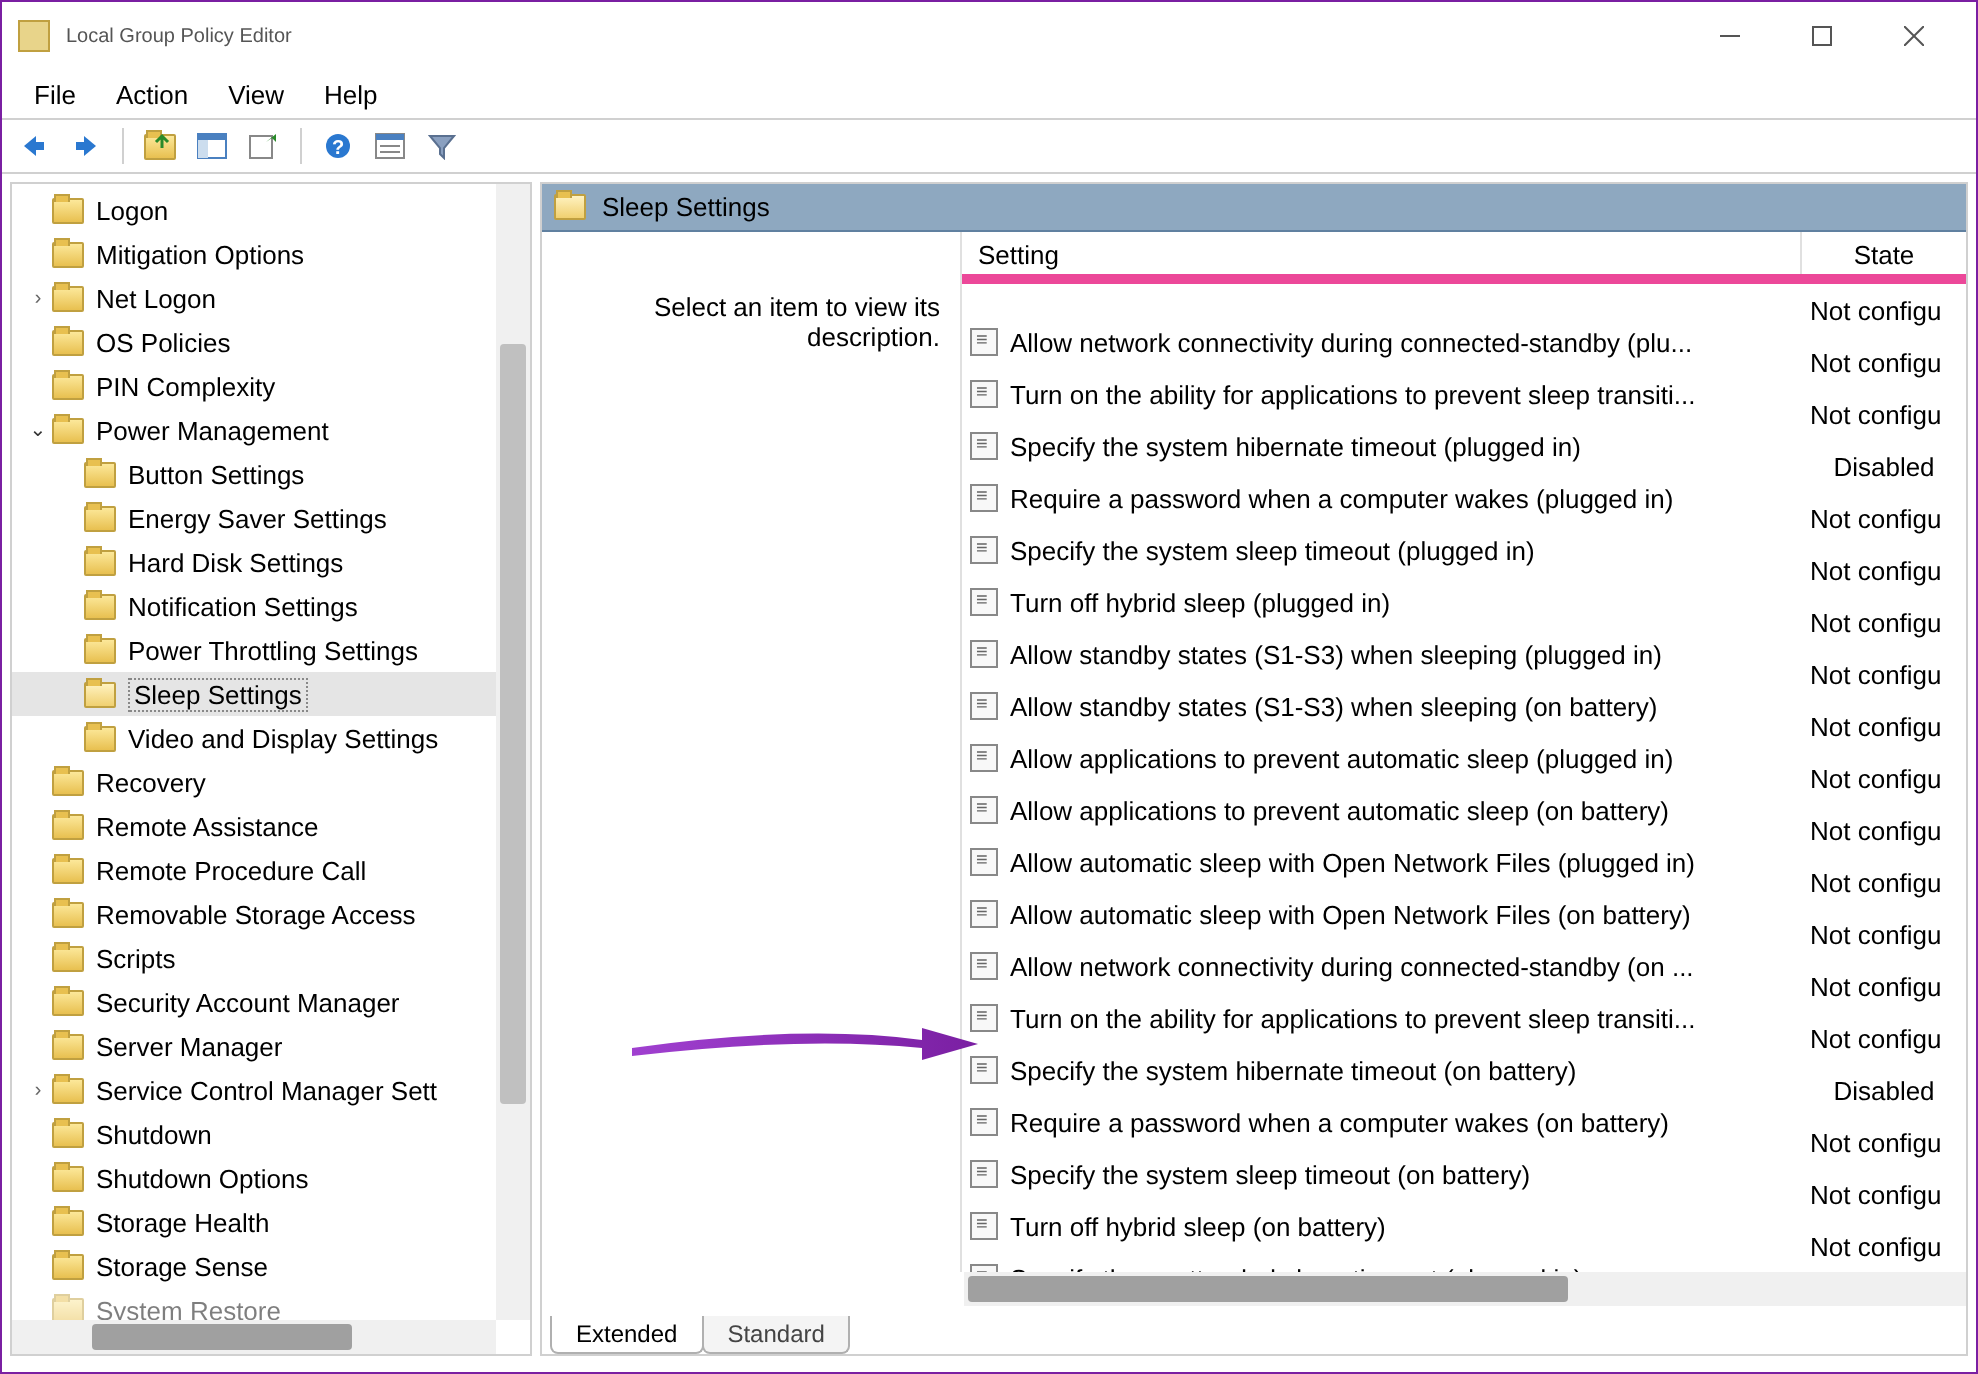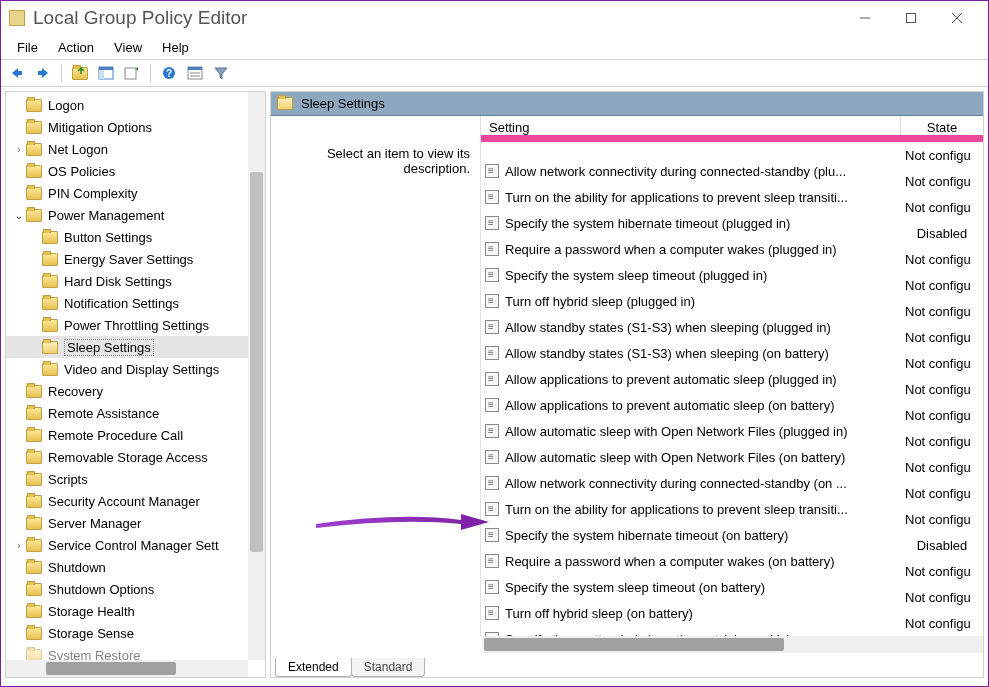--- a/index.html
+++ b/index.html
@@ -21,21 +21,21 @@
     align-items: center;
     padding: 0 8px;
     background: #fff;
   }
   .titlebar .app-icon {
     width: 16px; height: 16px;
     background: #e8d48a;
     border: 1px solid #c0a040;
     margin-right: 8px;
   }
-  .title-text { color: #555; font-size: 19px; }
+  .title-text { color: #555; font-size: 10px; }
   .win-controls { margin-left: auto; display: flex; }
   .win-btn {
     width: 46px; height: 30px;
     display: flex; align-items: center; justify-content: center;
     color: #555;
   }
   .menubar {
     height: 24px;
     display: flex; align-items: center;
     padding: 0 6px;
@@ -173,21 +173,21 @@
     text-align: right;
   }
   .list-col {
     flex: 1;
     position: relative;
     overflow: hidden;
   }
   .list-header {
     display: flex;
     height: 26px;
-    border-bottom: 7px solid #ec4899;
+    border-bottom: 5px solid #ec4899;
     background: #fff;
   }
   .col-setting { flex: 1; padding: 4px 8px; border-right: 1px solid #e0e0e0; }
   .col-state { width: 82px; padding: 4px 8px; text-align: center; }
   .list-rows { }
   .list-row {
     display: flex;
     height: 26px;
     align-items: center;
   }

